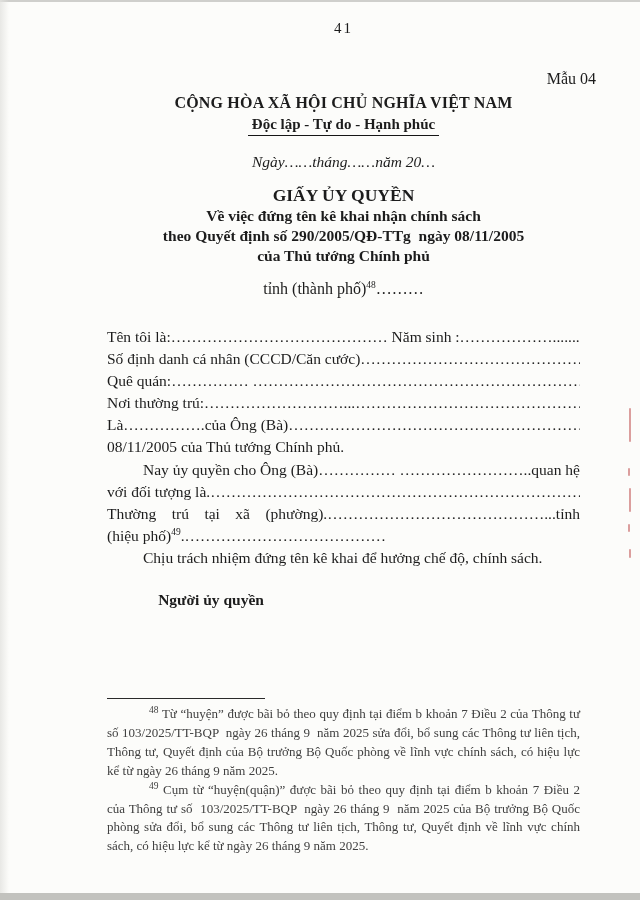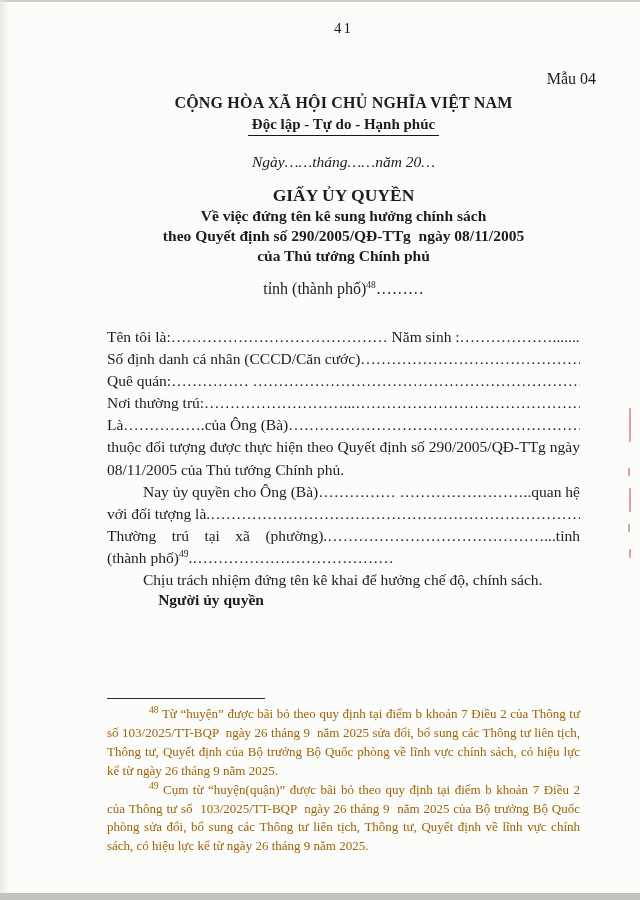--- a/index.html
+++ b/index.html
@@ -49,21 +49,21 @@
 
   .signatures{top:588px;display:flex;}
   .sig-col-left{width:56%;text-align:center;}
   .sig-col-right{width:44%;text-align:center;}
   .sig-title{font-size:15.5px;font-weight:bold;line-height:23px;}
   .sig-sub{font-size:15.5px;font-weight:bold;line-height:23px;}
   .sig-sub-italic{font-size:15.5px;font-weight:bold;font-style:italic;line-height:23px;}
 
   .footnotes{top:698px;}
   .fn-rule{width:158px;height:0;border-top:1.8px solid #2a2a2a;margin-bottom:6px;}
-  .fn{font-size:13px;line-height:18.9px;text-align:justify;text-indent:42px;margin:0;color:#a16207;white-space:pre-wrap;}
+  .fn{font-size:13px;line-height:18.9px;text-align:justify;text-indent:42px;margin:0;color:#404040;white-space:pre-wrap;}
 
   .red-marks span{position:absolute;background:#c05050;opacity:.55;border-radius:1px;}
   .rm1{top:408px;right:9px;width:2px;height:34px;}
   .rm2{top:468px;right:10px;width:2px;height:8px;}
   .rm3{top:488px;right:9px;width:2px;height:24px;}
   .rm4{top:524px;right:10px;width:2px;height:8px;}
   .rm5{top:549px;right:9px;width:2px;height:9px;}
 </style>
 </head>
 <body>
@@ -76,41 +76,40 @@
   <div class="abs form-label">Mẫu 04</div>
 
   <div class="abs content center nat-motto">
     <span class="motto-underline">Độc lập - Tự do - Hạnh phúc</span>
   </div>
   <div class="abs content center nat-title">CỘNG HÒA XÃ HỘI CHỦ NGHĨA VIỆT NAM</div>
   <div class="abs content center date-line">Ngày……tháng……năm 20…</div>
 
   <div class="abs content center doc-title">
     <div class="doc-title-main">GIẤY ỦY QUYỀN</div>
-    <div class="doc-sub">Về việc đứng tên kê sung hưởng chính sách</div>
+    <div class="doc-sub">Về việc đứng tên kê khai nhận chính sách</div>
     <div class="doc-sub">theo Quyết định số 290/2005/QĐ-TTg  ngày 08/11/2005</div>
     <div class="doc-sub">của Thủ tướng Chính phủ</div>
   </div>
 
   <div class="abs content center recipient">
     <div><span>tỉnh (thành phố)</span><sup>48</sup><span>………</span></div>
   </div>
 
   <div class="abs content body-block">
     <div class="bl">Tên tôi là:……………………………………  Năm sinh :………………..........</div>
     <div class="bl">Số định danh cá nhân (CCCD/Căn cước)………………………………………</div>
     <div class="bl">Quê quán:…………… ………………………………………………………………</div>
     <div class="bl">Nơi thường trú:………………………...…………………………………………..</div>
     <div class="bl">Là…………….của Ông (Bà)………………………………………………………..</div>
-    <div class="jl">thuộc đối tượng được thực hiện theo Quyết định số 290/2005/QĐ-TTg ngày</div>
     <div class="bl">08/11/2005 của Thủ tướng Chính phủ.</div>
     <div class="jl ind">Nay ủy quyền cho Ông (Bà)……………  ……………………..quan hệ</div>
     <div class="bl">với đối tượng là.……………………………………………………………………</div>
     <div class="jl">Thường trú tại xã (phường).……………………………………...tỉnh</div>
-    <div class="bl"><span>(thành phố)</span><sup>49</sup><span>.…………………………………</span></div>
+    <div class="bl"><span>(hiệu phố)</span><sup>49</sup><span>.…………………………………</span></div>
     <div class="bl ind">Chịu trách nhiệm đứng tên kê khai để hưởng chế độ, chính sách.</div>
   </div>
 
   <div class="abs content signatures">
     <div class="sig-col-right">
       <div class="sig-title">Người ủy quyền</div>
     </div>
   </div>
 
   <div class="abs content footnotes">

